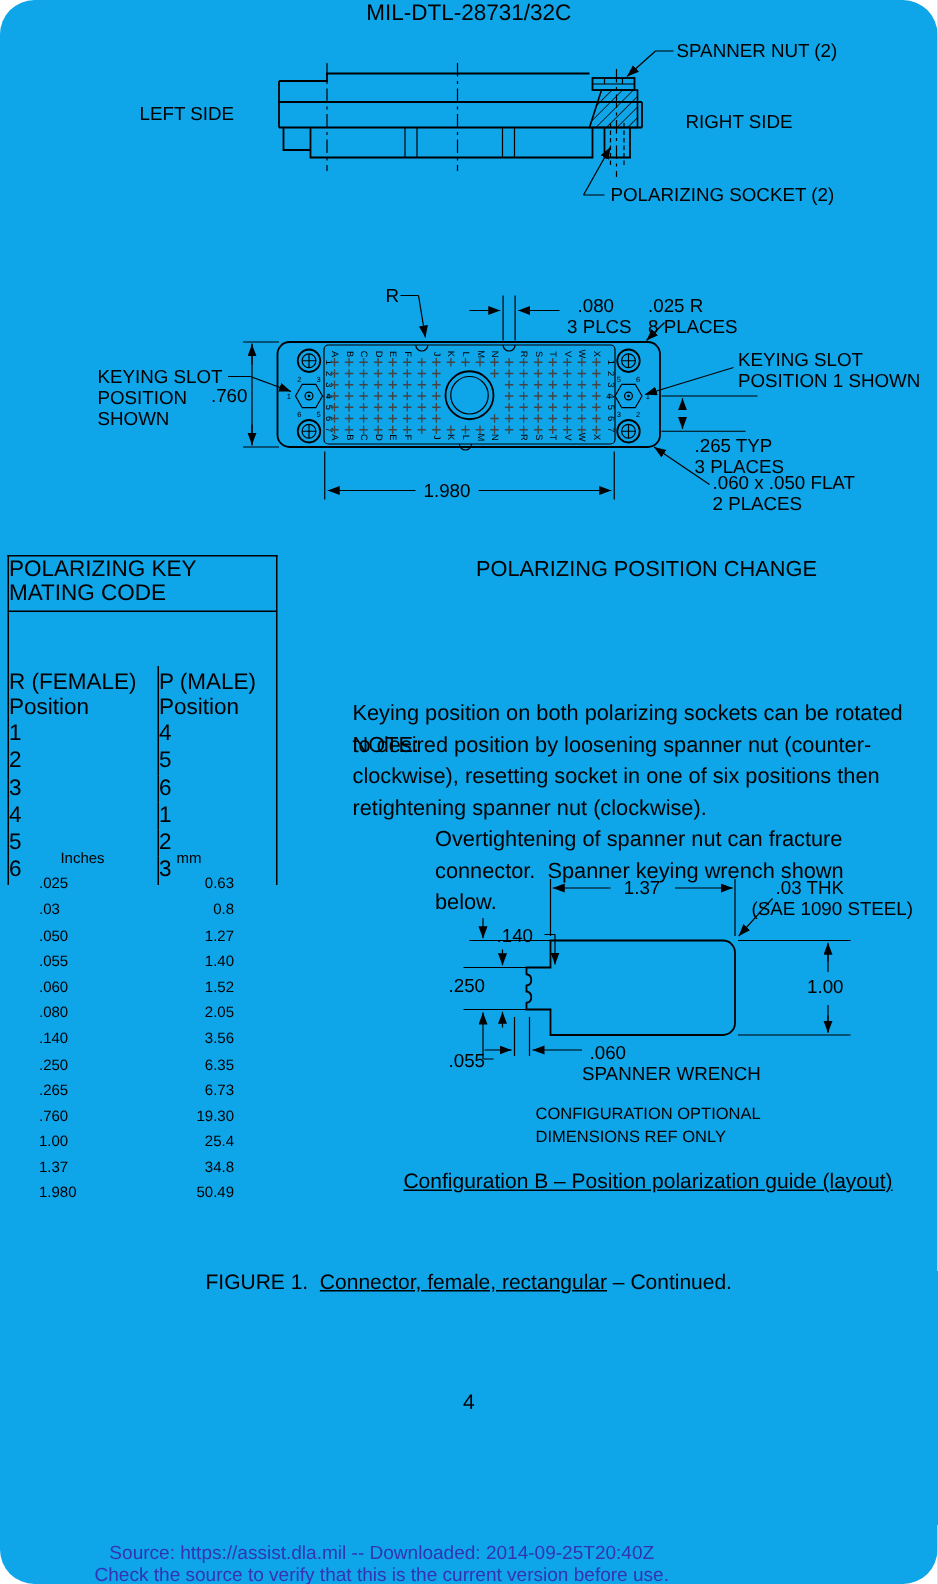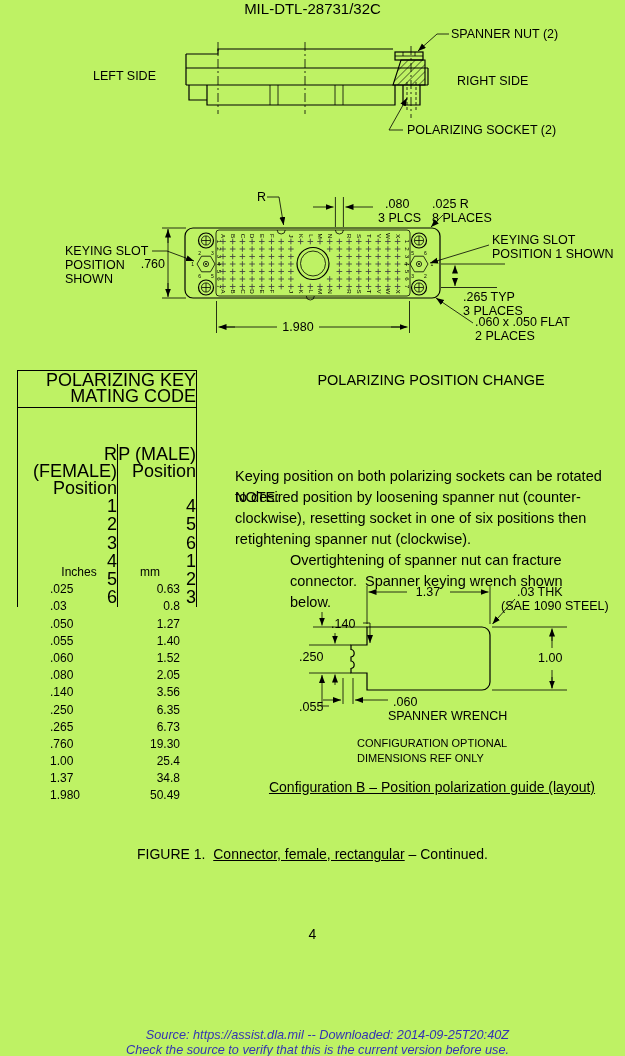--- a/index.html
+++ b/index.html
@@ -1,56 +1,56 @@
 <!DOCTYPE html>
 <html><head>
 <meta charset="utf-8">
 <style>
   html,body{margin:0;padding:0;background:#fff;}
-  #page{position:relative;width:625px;height:1056px;background:#bef264;overflow:hidden;
-        font-family:"Liberation Sans",sans-serif;color:#000;}
+  #page{position:relative;width:625px;height:1056px;background:#0ea5e9;overflow:hidden;
+        font-family:"Liberation Sans",sans-serif;color:#000;border-radius:23px;}
   .abs{position:absolute;}
   #doc-title{top:0px;left:0;width:625px;text-align:center;font-size:15px;}
   svg text{font-family:"Liberation Sans",sans-serif;font-size:12.5px;fill:#000;}
   svg .gl{font-size:6.2px;text-anchor:middle;dominant-baseline:middle;}
   svg .kn{font-size:5px;fill:#000;}
   svg .plus{stroke:#444;stroke-width:0.9;fill:none;}
   svg .ln{stroke:#000;fill:none;stroke-width:1.2;}
   svg .tn{stroke:#000;fill:none;stroke-width:0.8;}
   svg .dash{stroke:#000;fill:none;stroke-width:0.8;stroke-dasharray:3,2;}
   svg .cl{stroke:#000;fill:none;stroke-width:0.8;stroke-dasharray:9,3,2,3;}
   
-  .mtable{left:17px;top:370px;width:178px;border:1.5px solid #000;border-bottom:none;
-          font-size:18px;text-align:right;}
+  .mtable{left:5px;top:370px;width:178px;border:1.5px solid #000;border-bottom:none;
+          font-size:15px;text-align:left;}
   .mt-title{border-bottom:1.5px solid #000;padding:1px 0 3px 0;line-height:16px;}
   .mt-row{display:flex;}
   .mt-c1{width:99px;border-right:1.2px solid #000;}
   .mt-c2{flex:1;}
   .mt-head .mt-c1,.mt-head .mt-c2{line-height:17px;padding-top:2px;margin-top:36px;}
   .mt-body .mt-row{height:18.3px;line-height:18.3px;}
   
   #pc-heading{left:235px;top:372px;width:392px;text-align:center;font-size:14.5px;}
   #pc-body{left:235px;top:403px;width:392px;font-size:14.5px;line-height:21px;white-space:pre;}
   #pc-note{left:235px;top:487px;width:392px;font-size:14.5px;line-height:21px;display:flex;}
   #pc-note .lbl{width:55px;}
   #pc-note .nlines{white-space:pre;}
   
-  .conv{left:50px;top:564px;font-size:12px;}
+  .conv{left:26px;top:564px;font-size:10px;}
   .conv-row{display:flex;height:17.2px;line-height:17.2px;}
   .conv .c1{width:58px;text-align:left;}
   .conv .c2{width:60px;text-align:right;margin-left:12px;}
   .conv-head .c1,.conv-head .c2{text-align:center;}
   
   #wrench-caption{left:357px;top:736px;font-size:11px;line-height:15px;}
   #config-caption{left:243px;top:779px;width:378px;text-align:center;font-size:14px;
                   text-decoration:underline;}
   #figure-caption{left:0;top:846px;width:625px;text-align:center;font-size:14px;white-space:pre;}
   #figure-caption .u{text-decoration:underline;}
   #page-number{left:0;top:926px;width:625px;text-align:center;font-size:14px;}
-  #footer{left:0;top:1028px;width:509px;text-align:right;font-size:12.7px;line-height:14.5px;font-style:italic;}
+  #footer{left:0;top:1028px;width:509px;text-align:center;font-size:12.7px;line-height:14.5px;}
 </style>
 </head>
 <body>
 
 <div id="page">
 
   <div class="abs" id="doc-title">MIL-DTL-28731/32C</div>
 
   <svg class="abs" style="left:85px;top:22px" width="540" height="125" viewBox="0 0 540 125">
     <defs>

